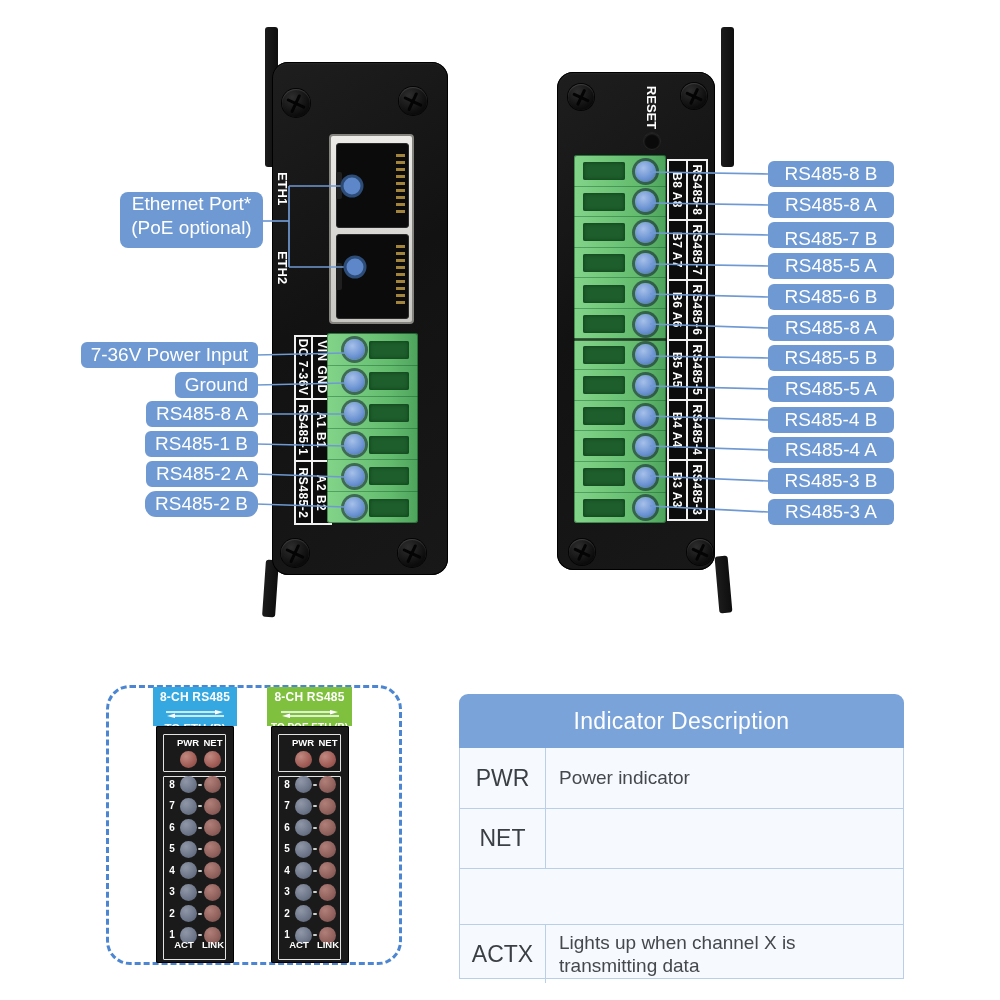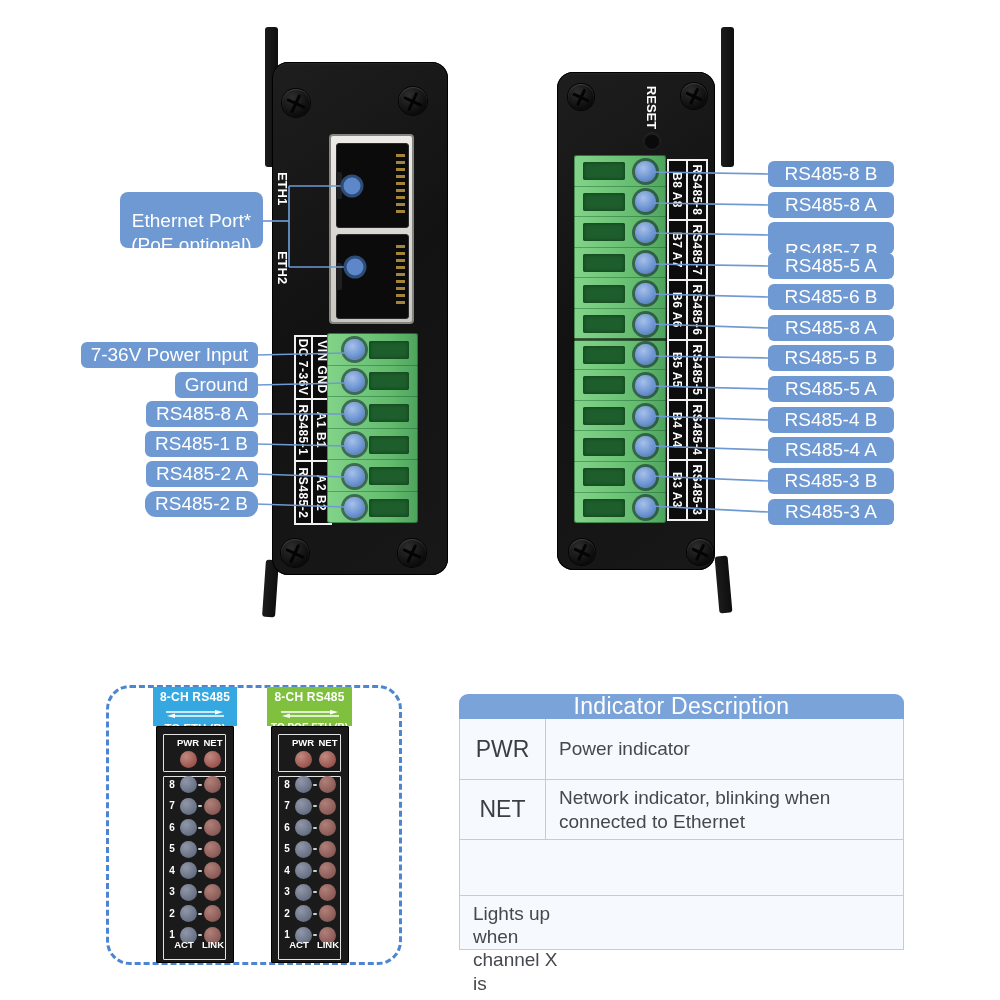--- a/index.html
+++ b/index.html
@@ -49,42 +49,42 @@
 
   .resetbtn{position:absolute;width:18px;height:18px;border-radius:50%;background:#0a0a0a;
             border:1px solid #242424;box-shadow:inset 0 1px 2px rgba(255,255,255,.16);}
 
   
   .callout{position:absolute;background:#6f99d2;color:#fff;border-radius:6px;height:26px;
            line-height:26px;font-size:19px;padding:0 10px;white-space:nowrap;z-index:6;}
   .callout.ctr{text-align:center;}
   .eth-callout{position:absolute;left:120px;top:192px;width:143px;height:56px;background:#6f99d2;
            border-radius:8px;color:#fff;font-size:19px;line-height:24px;text-align:center;
-           padding-top:17px;z-index:6;}
+           padding-top:0;z-index:6;}
   #lines{position:absolute;left:0;top:0;z-index:5;}
 
   
   .dashed-box{position:absolute;left:106px;top:685px;width:296px;height:280px;border:3px dashed #4c86d2;
               border-radius:24px;background:#fff;z-index:1;}
   .fpheader{position:absolute;color:#fff;text-align:center;z-index:3;padding-top:3px;}
   .fph1{font-size:12px;font-weight:bold;letter-spacing:.2px;}
   .fph2{font-weight:bold;}
   .fpbody{position:absolute;background:#1a1a1a;border-radius:2px;box-shadow:inset 0 0 0 1px #000;z-index:3;}
   .fpbox{position:absolute;border:1px solid #e3e3e3;border-radius:1px;}
   .fptxt{position:absolute;color:#fff;font-weight:bold;font-size:9.5px;text-align:center;}
   .led{position:absolute;width:17px;height:17px;border-radius:50%;}
   .led.r1{background:radial-gradient(circle at 35% 32%,#c08a80,#a05b55 60%,#7b453f);}
   .led.r2{background:radial-gradient(circle at 35% 32%,#b07f78,#90605c 60%,#6d4a46);}
   .led.g{background:radial-gradient(circle at 35% 32%,#8f97a7,#6d7689 60%,#535b6c);}
   .fpdash{position:absolute;width:4px;height:2px;background:#cfcfcf;border-radius:1px;}
   .fpnum{position:absolute;color:#fff;font-weight:bold;font-size:10px;text-align:center;width:14px;}
 
   
   .itable{position:absolute;left:459px;top:694px;width:445px;z-index:3;}
-  .ithead{height:25px;background:#7aa3da;border-radius:9px 9px 0 0;color:#fff;font-size:23px;
+  .ithead{height:54px;background:#7aa3da;border-radius:9px 9px 0 0;color:#fff;font-size:23px;
           display:flex;align-items:center;justify-content:center;letter-spacing:.3px;text-align:right;}
   .itbody{border:1px solid #b9cfe8;border-top:none;background:#f6f9fd;}
   .itrow{display:grid;grid-template-columns:86px 1fr;}
   .itrow + .itrow{border-top:1px solid #b9cfe8;}
   .itname{display:flex;align-items:center;justify-content:center;font-size:23px;color:#3a3f45;
           border-right:1px solid #b9cfe8;}
   .itdesc{display:flex;align-items:center;font-size:19px;color:#45484d;line-height:1.22;
           padding:6px 10px 6px 13px;}
 </style>
 </head>
@@ -309,21 +309,21 @@
       <div class="callout" style="right: 742px; top: 342px;">7-36V Power Input</div>
       <div class="callout" style="right: 742px; top: 372px;">Ground</div>
       <div class="callout" style="right: 742px; top: 401px;">RS485-8 A</div>
       <div class="callout" style="right: 742px; top: 431px;">RS485-1 B</div>
       <div class="callout" style="right: 742px; top: 461px;">RS485-2 A</div>
       <div class="callout" style="right: 742px; top: 491px; border-radius: 11px;">RS485-2 B</div>
     </div>
   <div id="calloutsR">
       <div class="callout ctr" style="left: 768px; top: 161px; width: 126px; padding: 0px;">RS485-8 B</div>
       <div class="callout ctr" style="left: 768px; top: 192px; width: 126px; padding: 0px;">RS485-8 A</div>
-      <div class="callout ctr" style="left: 768px; top: 222px; width: 126px; padding: 16px; text-align: right;">RS485-7 B</div>
+      <div class="callout ctr" style="left: 768px; top: 222px; width: 126px; padding: 4px;">RS485-7 B</div>
       <div class="callout ctr" style="left: 768px; top: 253px; width: 126px; padding: 0px;">RS485-5 A</div>
       <div class="callout ctr" style="left: 768px; top: 284px; width: 126px; padding: 0px;">RS485-6 B</div>
       <div class="callout ctr" style="left: 768px; top: 315px; width: 126px; padding: 0px;">RS485-8 A</div>
       <div class="callout ctr" style="left: 768px; top: 345px; width: 126px; padding: 0px;">RS485-5 B</div>
       <div class="callout ctr" style="left: 768px; top: 376px; width: 126px; padding: 0px;">RS485-5 A</div>
       <div class="callout ctr" style="left: 768px; top: 407px; width: 126px; padding: 0px;">RS485-4 B</div>
       <div class="callout ctr" style="left: 768px; top: 437px; width: 126px; padding: 0px;">RS485-4 A</div>
       <div class="callout ctr" style="left: 768px; top: 468px; width: 126px; padding: 0px;">RS485-3 B</div>
       <div class="callout ctr" style="left: 768px; top: 499px; width: 126px; padding: 0px;">RS485-3 A</div>
     </div>
@@ -438,22 +438,22 @@
 
   <div class="itable">
     <div class="ithead">Indicator Description</div>
     <div class="itbody" id="itbody">
         <div class="itrow" style="height: 60px;">
           <div class="itname">PWR</div>
           <div class="itdesc">Power indicator</div>
         </div>
         <div class="itrow" style="height: 60px;">
           <div class="itname">NET</div>
-          <div class="itdesc">Network indicator, blinking when connected to Ethernet</div>
         </div>
         <div class="itrow" style="height: 56px;">
         </div>
         <div class="itrow" style="height: 54px;">
+          <div class="itname">ACTX</div>
           <div class="itdesc">Lights up when channel X is transmitting data</div>
         </div>
       </div>
   </div>
 </div>
 
 </body></html>

